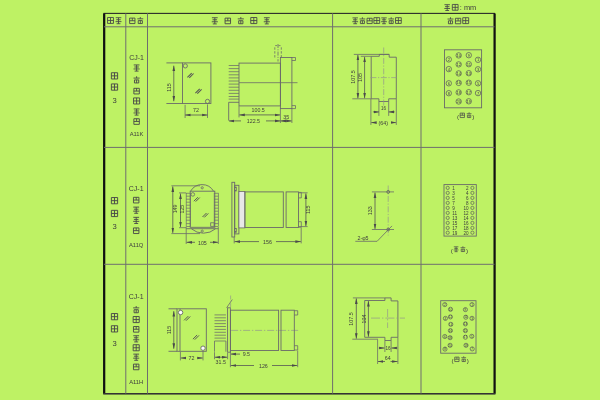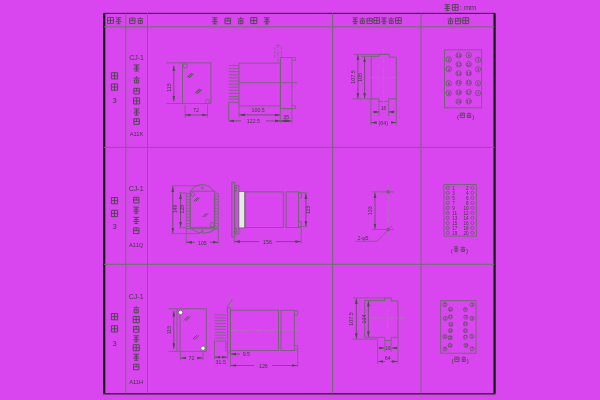--- a/index.html
+++ b/index.html
@@ -1,16 +1,16 @@
 <!DOCTYPE html>
 <html><head>
 <meta charset="utf-8">
 <style>
 html,body{margin:0;padding:0;background:#ffffff;}
-#canvas{position:relative;width:600px;height:400px;background:#d946ef;overflow:hidden;}
+#canvas{position:relative;width:600px;height:400px;background:#bef264;overflow:hidden;}
 svg{position:absolute;top:0;left:0;filter:blur(0.3px);}
 text{font-family:"Liberation Sans",sans-serif;fill:#3d3d3d;}
 </style>
 </head>
 <body>
 
 <div id="canvas">
 <svg width="600" height="400" viewBox="0 0 600 400">
 <defs>
 <marker id="ar" markerWidth="7" markerHeight="5" refX="5.4" refY="1.6" orient="auto" markerUnits="userSpaceOnUse">

